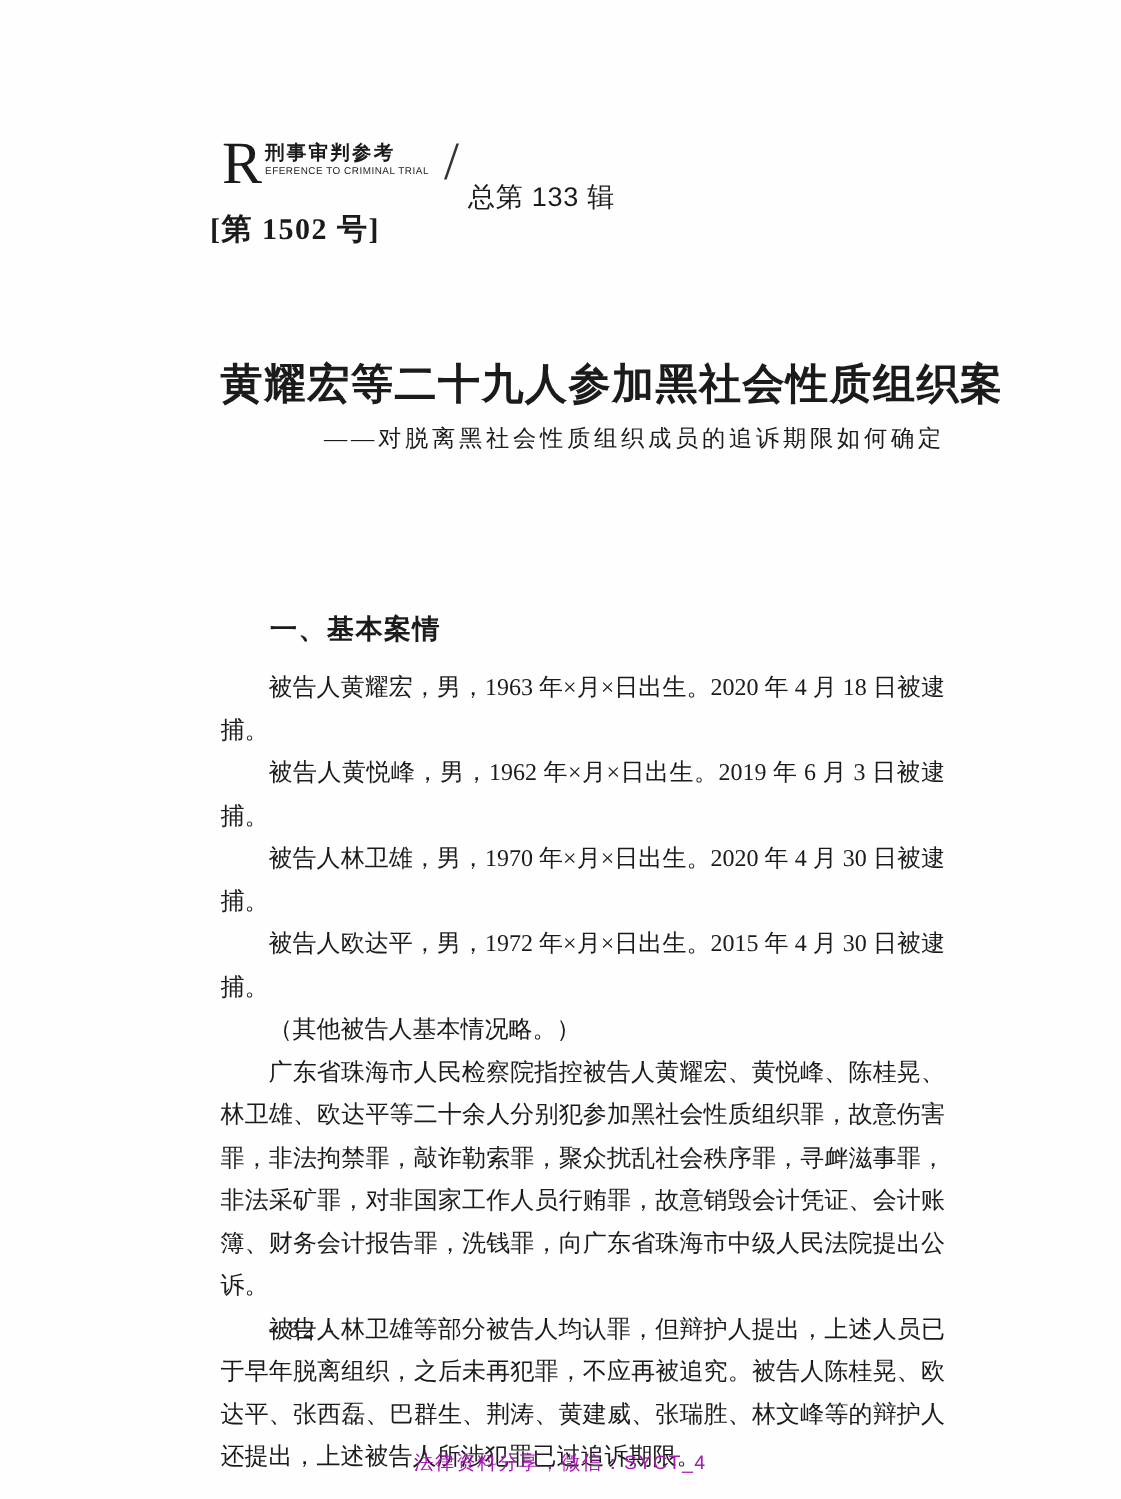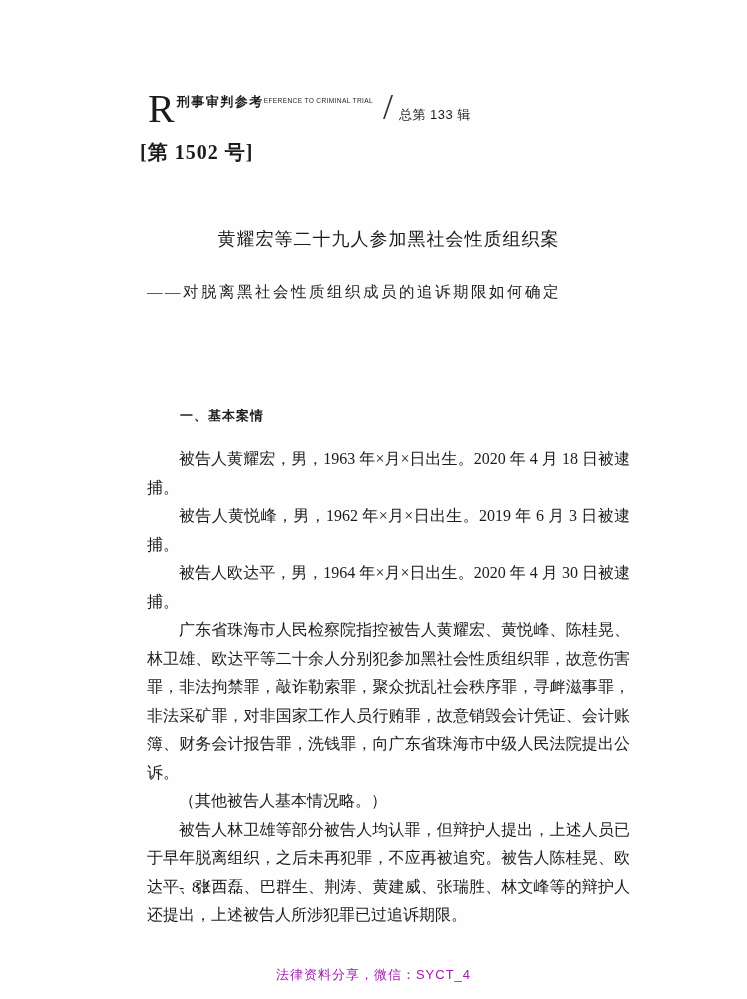--- a/index.html
+++ b/index.html
@@ -24,21 +24,21 @@
   }
   .logo-initial {
     font-family: "Liberation Serif", serif;
     font-size: 40px;
     line-height: 0.82;
     font-weight: 500;
     letter-spacing: 0;
   }
   .logo-titles {
     display: flex;
-    flex-direction: row;
+    flex-direction: column;
     margin-left: 2px;
     padding-top: 2px;
   }
   .journal-title-cn {
     font-family: "Liberation Sans", sans-serif;
     font-weight: 700;
     font-size: 13px;
     line-height: 14px;
     letter-spacing: 1.5px;
     white-space: nowrap;
@@ -55,22 +55,22 @@
   .slash-divider {
     font-family: "Liberation Serif", serif;
     font-size: 36px;
     font-weight: 200;
     line-height: 0.9;
     margin: -2px 6px 0 10px;
     color: #333;
   }
   .issue-label {
     font-family: "Liberation Sans", sans-serif;
-    font-size: 13px;
-    margin-top: 13px;
+    font-size: 18px;
+    margin-top: 26px;
     letter-spacing: 0.5px;
     white-space: nowrap;
   }
 
   
   .case-number {
     position: absolute;
     left: 140px;
     top: 139px;
     font-family: "Liberation Serif", serif;
@@ -83,48 +83,48 @@
   
   .content-col {
     position: absolute;
     left: 147px;
     width: 483px;
     top: 0;
     height: 100%;
   }
   .article-title {
     position: absolute;
-    top: 227px;
+    top: 237px;
     width: 100%;
     text-align: center;
     font-family: "Liberation Serif", serif;
-    font-weight: 400;
-    font-size: 18px;
+    font-weight: 700;
+    font-size: 28px;
     letter-spacing: 1px;
     white-space: nowrap;
   }
   .article-subtitle {
     position: absolute;
     top: 282px;
     width: 100%;
-    text-align: left;
+    text-align: right;
     font-family: "Liberation Serif", serif;
     font-size: 15.5px;
     letter-spacing: 2.5px;
     white-space: nowrap;
   }
 
   
   .section-heading {
     position: absolute;
     left: 33px;
     top: 407px;
     font-family: "Liberation Sans", sans-serif;
     font-weight: 700;
-    font-size: 13px;
+    font-size: 18px;
     letter-spacing: 1px;
     white-space: nowrap;
   }
 
   
   .body-text {
     position: absolute;
     top: 445px;
     left: 0;
     width: 483px;
@@ -181,23 +181,24 @@
   <div class="content-col">
 
     <div class="article-title">黄耀宏等二十九人参加黑社会性质组织案</div>
     <div class="article-subtitle">——对脱离黑社会性质组织成员的追诉期限如何确定</div>
 
     <div class="section-heading">一、基本案情</div>
 
     <div class="body-text">
       <p>被告人黄耀宏，男，1963 年×月×日出生。2020 年 4 月 18 日被逮捕。</p>
       <p>被告人黄悦峰，男，1962 年×月×日出生。2019 年 6 月 3 日被逮捕。</p>
-      <p>被告人欧达平，男，1964 年×月×日出生。2020 年 4 月 30 日被逮捕。</p>
+      <p>被告人林卫雄，男，1970 年×月×日出生。2020 年 4 月 30 日被逮捕。</p>
+      <p>被告人欧达平，男，1972 年×月×日出生。2015 年 4 月 30 日被逮捕。</p>
+      <p>（其他被告人基本情况略。）</p>
       <p>广东省珠海市人民检察院指控被告人黄耀宏、黄悦峰、陈桂晃、林卫雄、欧达平等二十余人分别犯参加黑社会性质组织罪，故意伤害罪，非法拘禁罪，敲诈勒索罪，聚众扰乱社会秩序罪，寻衅滋事罪，非法采矿罪，对非国家工作人员行贿罪，故意销毁会计凭证、会计账簿、财务会计报告罪，洗钱罪，向广东省珠海市中级人民法院提出公诉。</p>
-      <p>（其他被告人基本情况略。）</p>
       <p>被告人林卫雄等部分被告人均认罪，但辩护人提出，上述人员已于早年脱离组织，之后未再犯罪，不应再被追究。被告人陈桂晃、欧达平、张西磊、巴群生、荆涛、黄建威、张瑞胜、林文峰等的辩护人还提出，上述被告人所涉犯罪已过追诉期限。</p>
 
     </div>
 
   </div>
 
   <div class="page-number">- 82 -</div>
   <div class="watermark">法律资料分享，微信：SYCT_4</div>
 
 </div>

